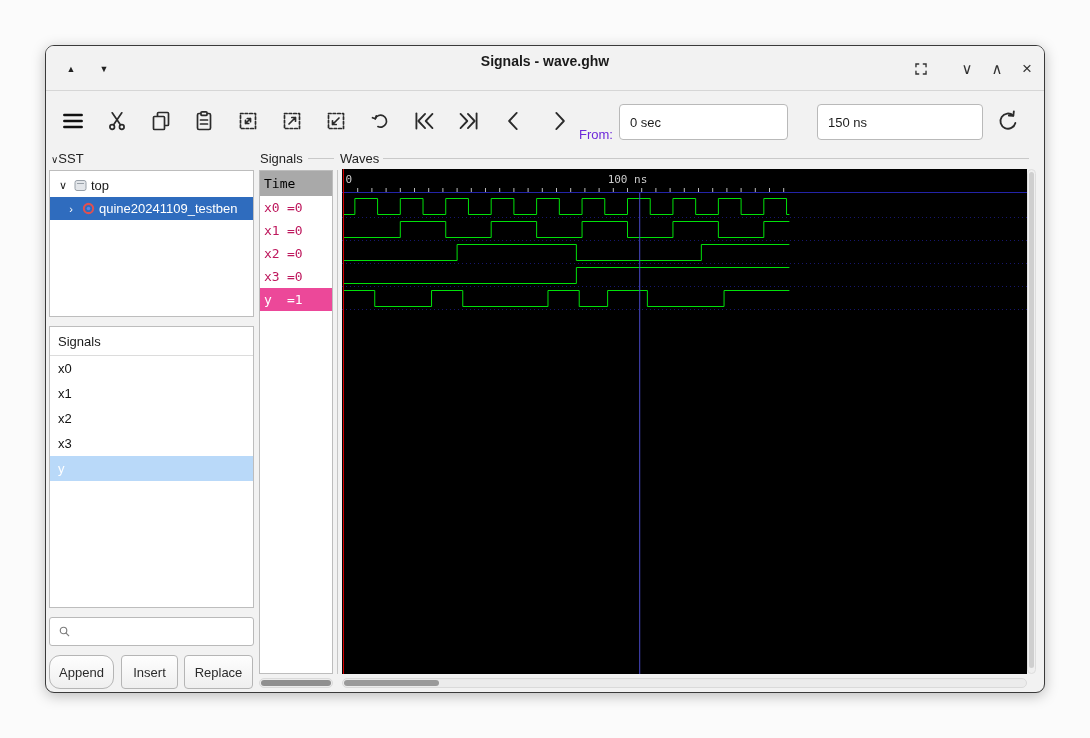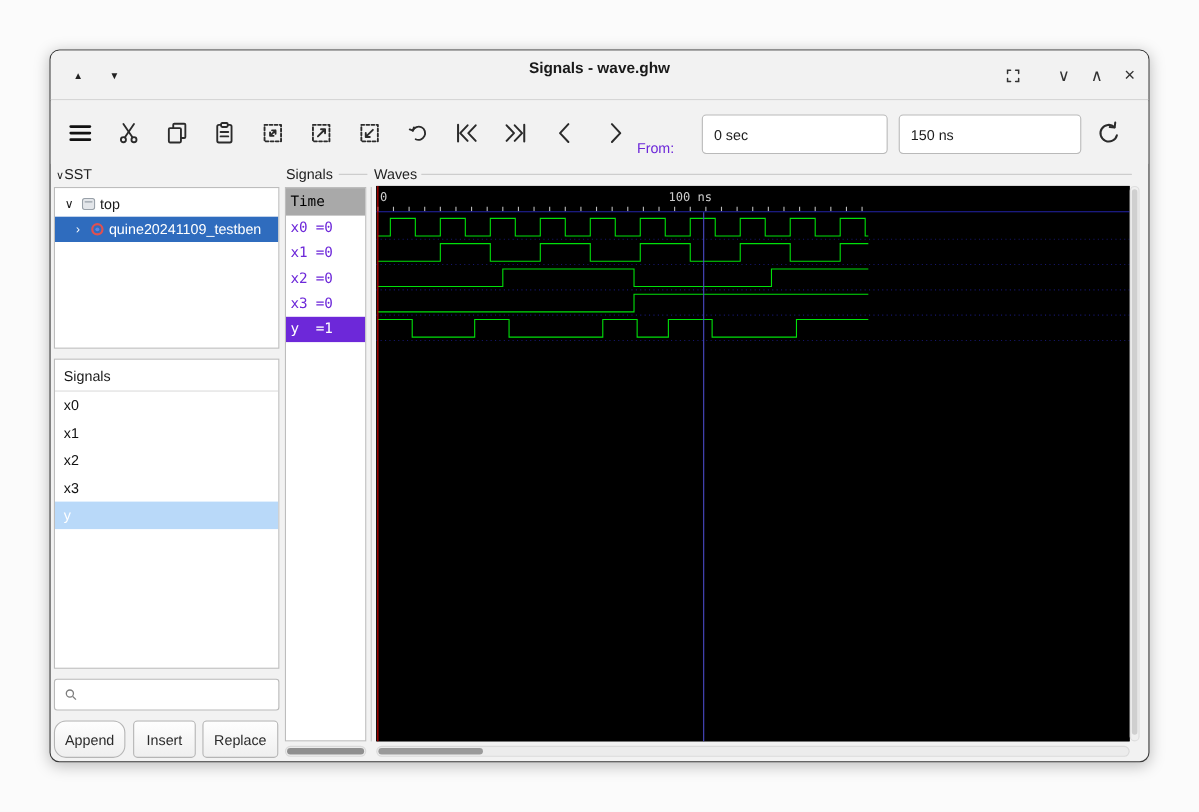--- a/index.html
+++ b/index.html
@@ -49,22 +49,22 @@
              display:flex; align-items:center; justify-content:center; }
 
   
   .frame-label { position:absolute; top:105px; font-size:13px; color:#222; }
   .frame-line { position:absolute; top:112px; height:1px; background:#c9c9c9; }
   .mid-panel { position:absolute; left:213px; top:124px; width:74px; height:504px;
                background:#fff; border:1px solid #bdbdbd; overflow:hidden; }
   .time-hdr { height:25px; line-height:25px; background:#a9a9a9; color:#000;
               font-family:"DejaVu Sans Mono",monospace; font-size:13px; padding-left:4px; }
   .sig-row { height:23px; line-height:23px; font-family:"DejaVu Sans Mono",monospace;
-             font-size:13px; color:#6d28d9; padding-left:4px; white-space:pre; }
-  .sig-row.sel { background:#6d28d9; color:#fff; }
+             font-size:13px; color:#be185d; padding-left:4px; white-space:pre; }
+  .sig-row.sel { background:#ec4899; color:#fff; }
   .sig-name { display:inline-block; min-width:23px; }
 
   
   .waves-wrap { position:absolute; left:296px; top:123px; width:685px; height:505px; background:#000; }
   .splitter { position:absolute; left:291px; top:124px; width:1px; height:504px; background:#c6c6c6; }
 
   
   .hscroll { position:absolute; top:632px; height:10px; background:#ececec; border:1px solid #dadada; border-radius:5px; }
   .hthumb { position:absolute; top:1px; height:6px; border-radius:4px; background:#9a9a9a; }
   .vscroll { position:absolute; left:981px; top:123px; width:9px; height:505px; background:#efefef; border:1px solid #dddddd; border-radius:5px; }
@@ -174,21 +174,21 @@
         <polyline points="14.5,4.5 7.5,12 14.5,19.5"></polyline>
       </svg>
     </div>
     <div class="icon-btn" style="left:498px;">
       <svg width="26" height="26" viewBox="0 0 24 24">
         <polyline points="9.5,4.5 16.5,12 9.5,19.5"></polyline>
       </svg>
     </div>
 
     <span class="tb-label" style="left:533px;">From:</span>
-    <input class="tb-input" style="left: 573px; width: 169px; margin-left: 19px;" value="0 sec">
+    <input class="tb-input" style="left: 573px; width: 169px;" value="0 sec">
     <span class="tb-label" style="left:750px;margin-left:44px;">To:</span>
     <input class="tb-input" style="left: 771px; width: 166px;" value="150 ns">
 
     <div class="icon-btn" style="left:947px;">
       <svg width="26" height="26" viewBox="0 0 24 24">
         <path d="M18.8 13.8 A 7 7 0 1 1 16.8 7"></path>
         <polyline points="17.4,3.2 16.9,7.3 12.8,6.9"></polyline>
       </svg>
     </div>
 

